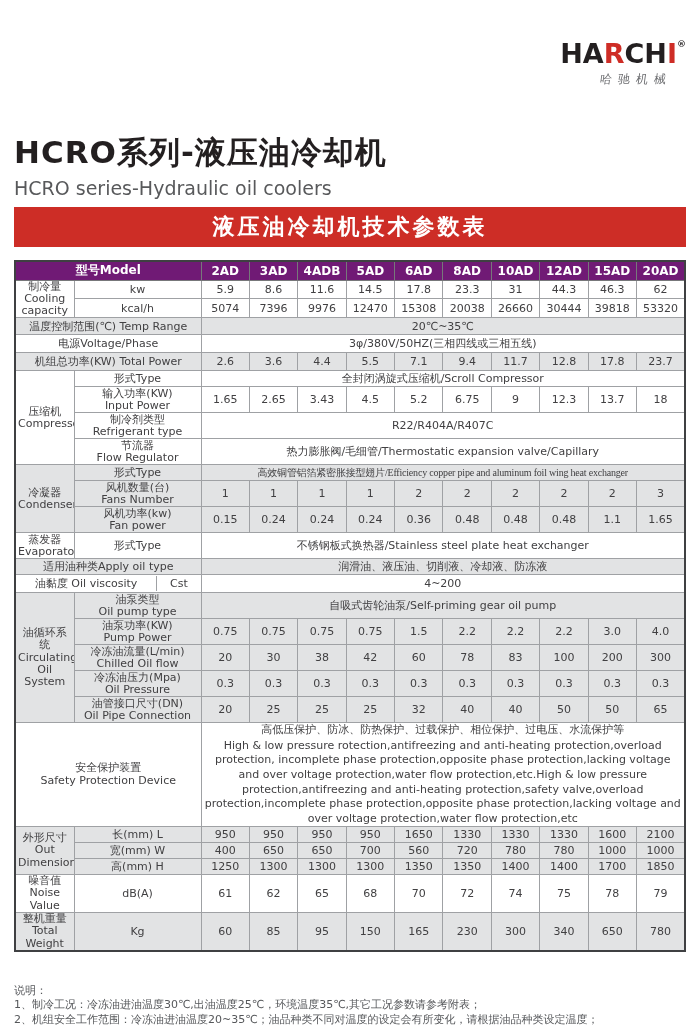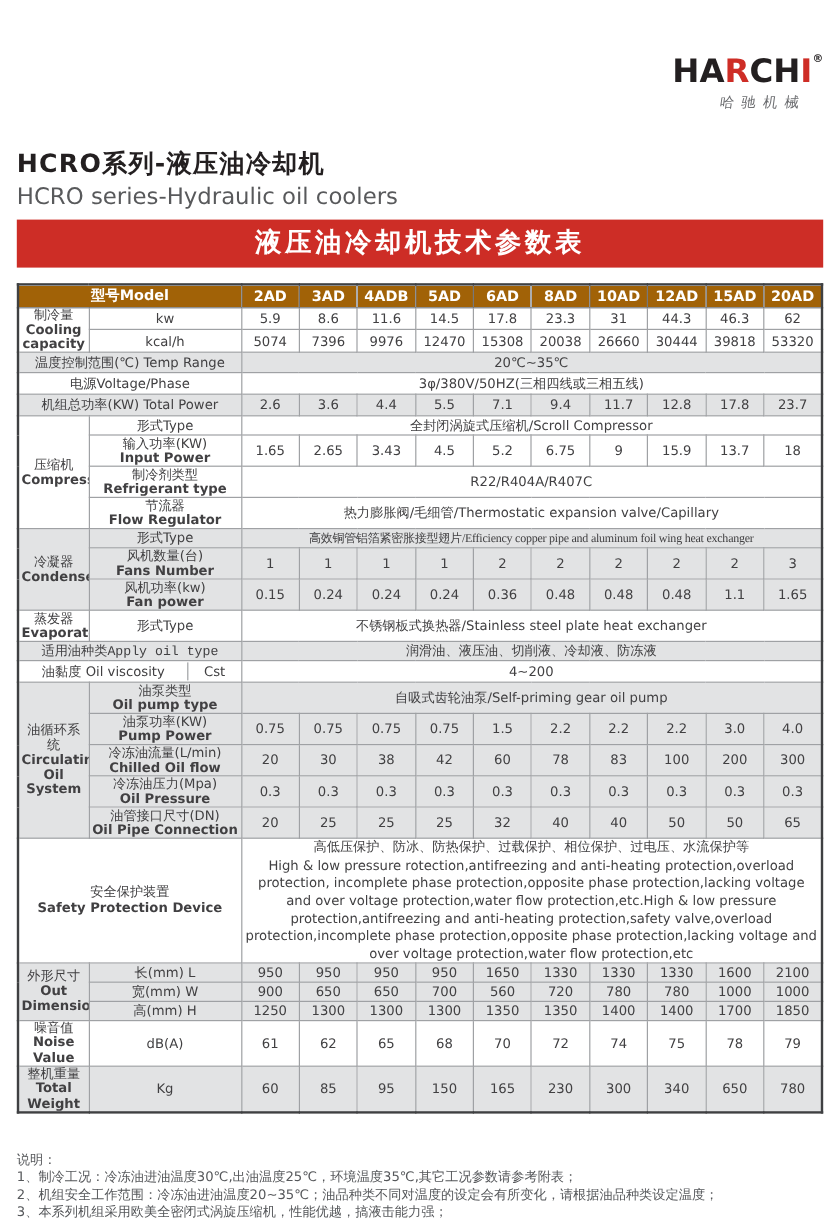--- a/index.html
+++ b/index.html
@@ -3,44 +3,44 @@
 <meta charset="utf-8">
 <style>
   html,body { margin:0; padding:0; }
   body {
     width:700px; height:1025px; background:#ffffff; overflow:hidden;
     font-family:"DejaVu Sans","Liberation Sans",sans-serif; color:#414042;
   }
   .page { padding:0 14px; }
 
   
-  .logo-row { display:flex; justify-content:flex-end; padding-top:30px; height:64px;align-items:flex-end; }
+  .logo-row { display:flex; justify-content:flex-end; padding-top:40px; height:64px; }
   .logo { text-align:center; }
   .logo-word { font-size:27px; font-weight:800; color:#231f20; line-height:1; white-space:nowrap; }
   .logo-word .red { color:#ce2d26; }
   .logo-reg { font-size:9px; vertical-align:top; color:#231f20; font-weight:bold; }
   .logo-sub { font-size:12px; letter-spacing:6px; color:#6d6e71; transform:skewX(-8deg); margin-top:4px; padding-left:26px; white-space:nowrap; }
 
   
-  .title { font-size:21px; font-weight:bold; color:#231f20; margin-top:28px; letter-spacing:1px; }
+  .title { font-size:31px; font-weight:bold; color:#231f20; margin-top:28px; letter-spacing:1px; }
   .subtitle { font-size:19px; color:#58595b; margin-top:3px; }
 
   
   .banner { margin-top:8px; background:#cd2d26; color:#fff; font-size:22px; font-weight:bold;
             text-align:center; height:40px; line-height:40px; letter-spacing:3px; }
 
   
   table.spec { width:672px; border-collapse:collapse; table-layout:fixed; margin-top:13px;
                border:2px solid #3f4042; }
   table.spec th, table.spec td { border:1px solid #9fa1a4; text-align:center; vertical-align:middle;
                padding:0 2px; font-size:11px; color:#414042; overflow:hidden; }
-  table.spec thead th { background:#a16207; color:#ffffff; font-weight:bold; font-size:12px; border-color:#77787a; }
+  table.spec thead th { background:#701a75; color:#ffffff; font-weight:bold; font-size:12px; border-color:#77787a; }
   tr.shade td { background:#e2e3e4; }
   td .l1 { line-height:1.12; }
-  td .l2 { line-height:1.12;font-weight:bold; }
+  td .l2 { line-height:1.12; }
   .lab2 { font-size:10px; }
   .sec { font-size:10px; line-height:1.15; }
   .merged { font-size:11px; }
   .merged.small { font-size:10px; letter-spacing:-0.2px;font-family:Liberation Serif, serif; }
   .safety-cell { text-align:left; padding:5px 8px; font-size:10.5px; line-height:1.32; }
   .safety-cell .zh { margin-bottom:1px; }
   .visc-wrap { display:flex; align-items:center; height:100%; }
   .visc-a { flex:0 0 76%; } .visc-b { flex:1; border-left:1px solid #9fa1a4; align-self:stretch; display:flex; align-items:center; justify-content:center; }
 
   
@@ -159,21 +159,21 @@
             <div class="l1">输入功率(KW)</div>
             <div class="l2">Input Power</div>
           </td>
           <td>1.65</td>
           <td>2.65</td>
           <td>3.43</td>
           <td>4.5</td>
           <td>5.2</td>
           <td>6.75</td>
           <td>9</td>
-          <td>15.9</td>
+          <td>12.3</td>
           <td>13.7</td>
           <td>18</td>
         </tr>
         <tr style="height: 26px;">
           <td class="lab2">
             <div class="l1">制冷剂类型</div>
             <div class="l2">Refrigerant type</div>
           </td>
           <td colspan="10" class="merged">R22/R404A/R407C</td>
         </tr>
@@ -225,21 +225,21 @@
           <td>1.65</td>
         </tr>
         <tr style="height: 26px;">
           <td rowspan="1" class="sec">
             <div class="l1">蒸发器</div>
             <div class="l2">Evaporator</div>
           </td>
           <td>形式Type</td>
           <td colspan="10" class="merged">不锈钢板式换热器/Stainless steel plate heat exchanger</td>
         </tr>
-        <tr class="shade" style="height: 16px; font-family: Liberation Mono, monospace;">
+        <tr class="shade" style="height: 16px;">
           <td colspan="2">适用油种类Apply oil type</td>
           <td colspan="10" class="merged">润滑油、液压油、切削液、冷却液、防冻液</td>
         </tr>
         <tr style="height: 18px;">
           <td colspan="2" style="padding: 0px;">
             <div class="visc-wrap">
               <div class="visc-a">油黏度 Oil viscosity</div>
               <div class="visc-b">Cst</div>
             </div>
           </td>
@@ -342,21 +342,21 @@
           <td>950</td>
           <td>1650</td>
           <td>1330</td>
           <td>1330</td>
           <td>1330</td>
           <td>1600</td>
           <td>2100</td>
         </tr>
         <tr class="shade" style="height: 16px;">
           <td>宽(mm) W</td>
-          <td>900</td>
+          <td>400</td>
           <td>650</td>
           <td>650</td>
           <td>700</td>
           <td>560</td>
           <td>720</td>
           <td>780</td>
           <td>780</td>
           <td>1000</td>
           <td>1000</td>
         </tr>

